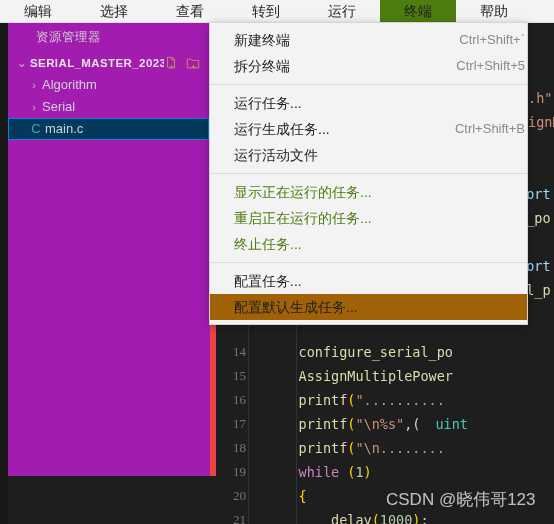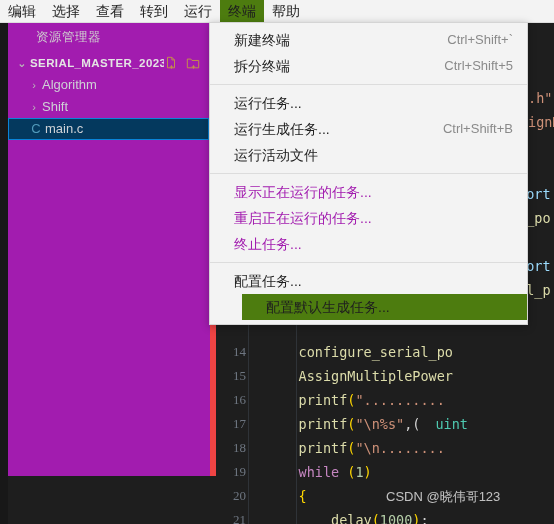--- a/index.html
+++ b/index.html
@@ -65,47 +65,47 @@
   }
   .c-icon{color:#519aba;font-size:13px;width:18px;text-align:center;display:inline-block;}
 
   
   #menubar{
     position:absolute;left:0;top:0;width:554px;height:22px;
     background:#f3f3f3;border-bottom:1px solid #dedede;
     display:flex;align-items:center;
   }
   .mb-item{
-    height:22px;line-height:22px;padding:0 8px;font-size:14px;color:#1f1f1f;
+    height:22px;line-height:22px;padding:0 24px;font-size:14px;color:#1f1f1f;
     cursor:default;
   }
   .mb-item.active{background:#4d7c0f;}
 
   
   #menu-dropdown{
     position:absolute;left:209px;top:22px;width:319px;
     background:#f3f3f3;border:1px solid #d4d4d4;
     box-shadow:0 2px 8px rgba(0,0,0,.28);
     padding:4px 0 4px 0;
     box-sizing:border-box;
   }
   .mi{
     height:26px;line-height:26px;display:flex;align-items:center;
-    padding:0 14px 0 24px;font-size:14px;color:#1f1f1f;white-space:nowrap;
-  }
-  .mi.disabled{color:#a21caf;}
-  .mi.hl{background:#4d7c0f;margin-left:32px;}
+    padding:0 2px 0 24px;font-size:14px;color:#1f1f1f;white-space:nowrap;
+  }
+  .mi.disabled{color:#4d7c0f;}
+  .mi.hl{background:#a16207;}
   .mi-label{flex:1;}
   .mi-key{color:#8a8a8a;font-size:13px;padding-left:18px;}
   .mi-sep{height:1px;background:#dcdcdc;margin:5px 0;}
 
   
   #watermark{
     position:absolute;left:386px;top:488px;
-    font-size:13px;color:rgba(255,255,255,.72);
+    font-size:17px;color:rgba(255,255,255,.72);
     font-family:"Liberation Sans","DejaVu Sans",sans-serif;
     white-space:nowrap;pointer-events:none;
   }
 </style>
 </head>
 <body>
 
 <div id="editor-area">
   <div class="guide" style="left:38px;"></div>
   <div class="guide" style="left:86px;"></div>
@@ -156,21 +156,21 @@
     </span>
   </div>
 
   <div id="tree-items">
       <div class="tree-row child">
         <span class="chev">›</span>
         <span>Algorithm</span>
       </div>
       <div class="tree-row child">
         <span class="chev">›</span>
-        <span>Shift</span>
+        <span>Serial</span>
       </div>
       <div class="tree-row child selected">
         <span class="c-icon">C</span>
         <span>main.c</span>
       </div>
     </div>
 </div>
 
 <div id="menubar">
     <div class="mb-item">编辑</div>

